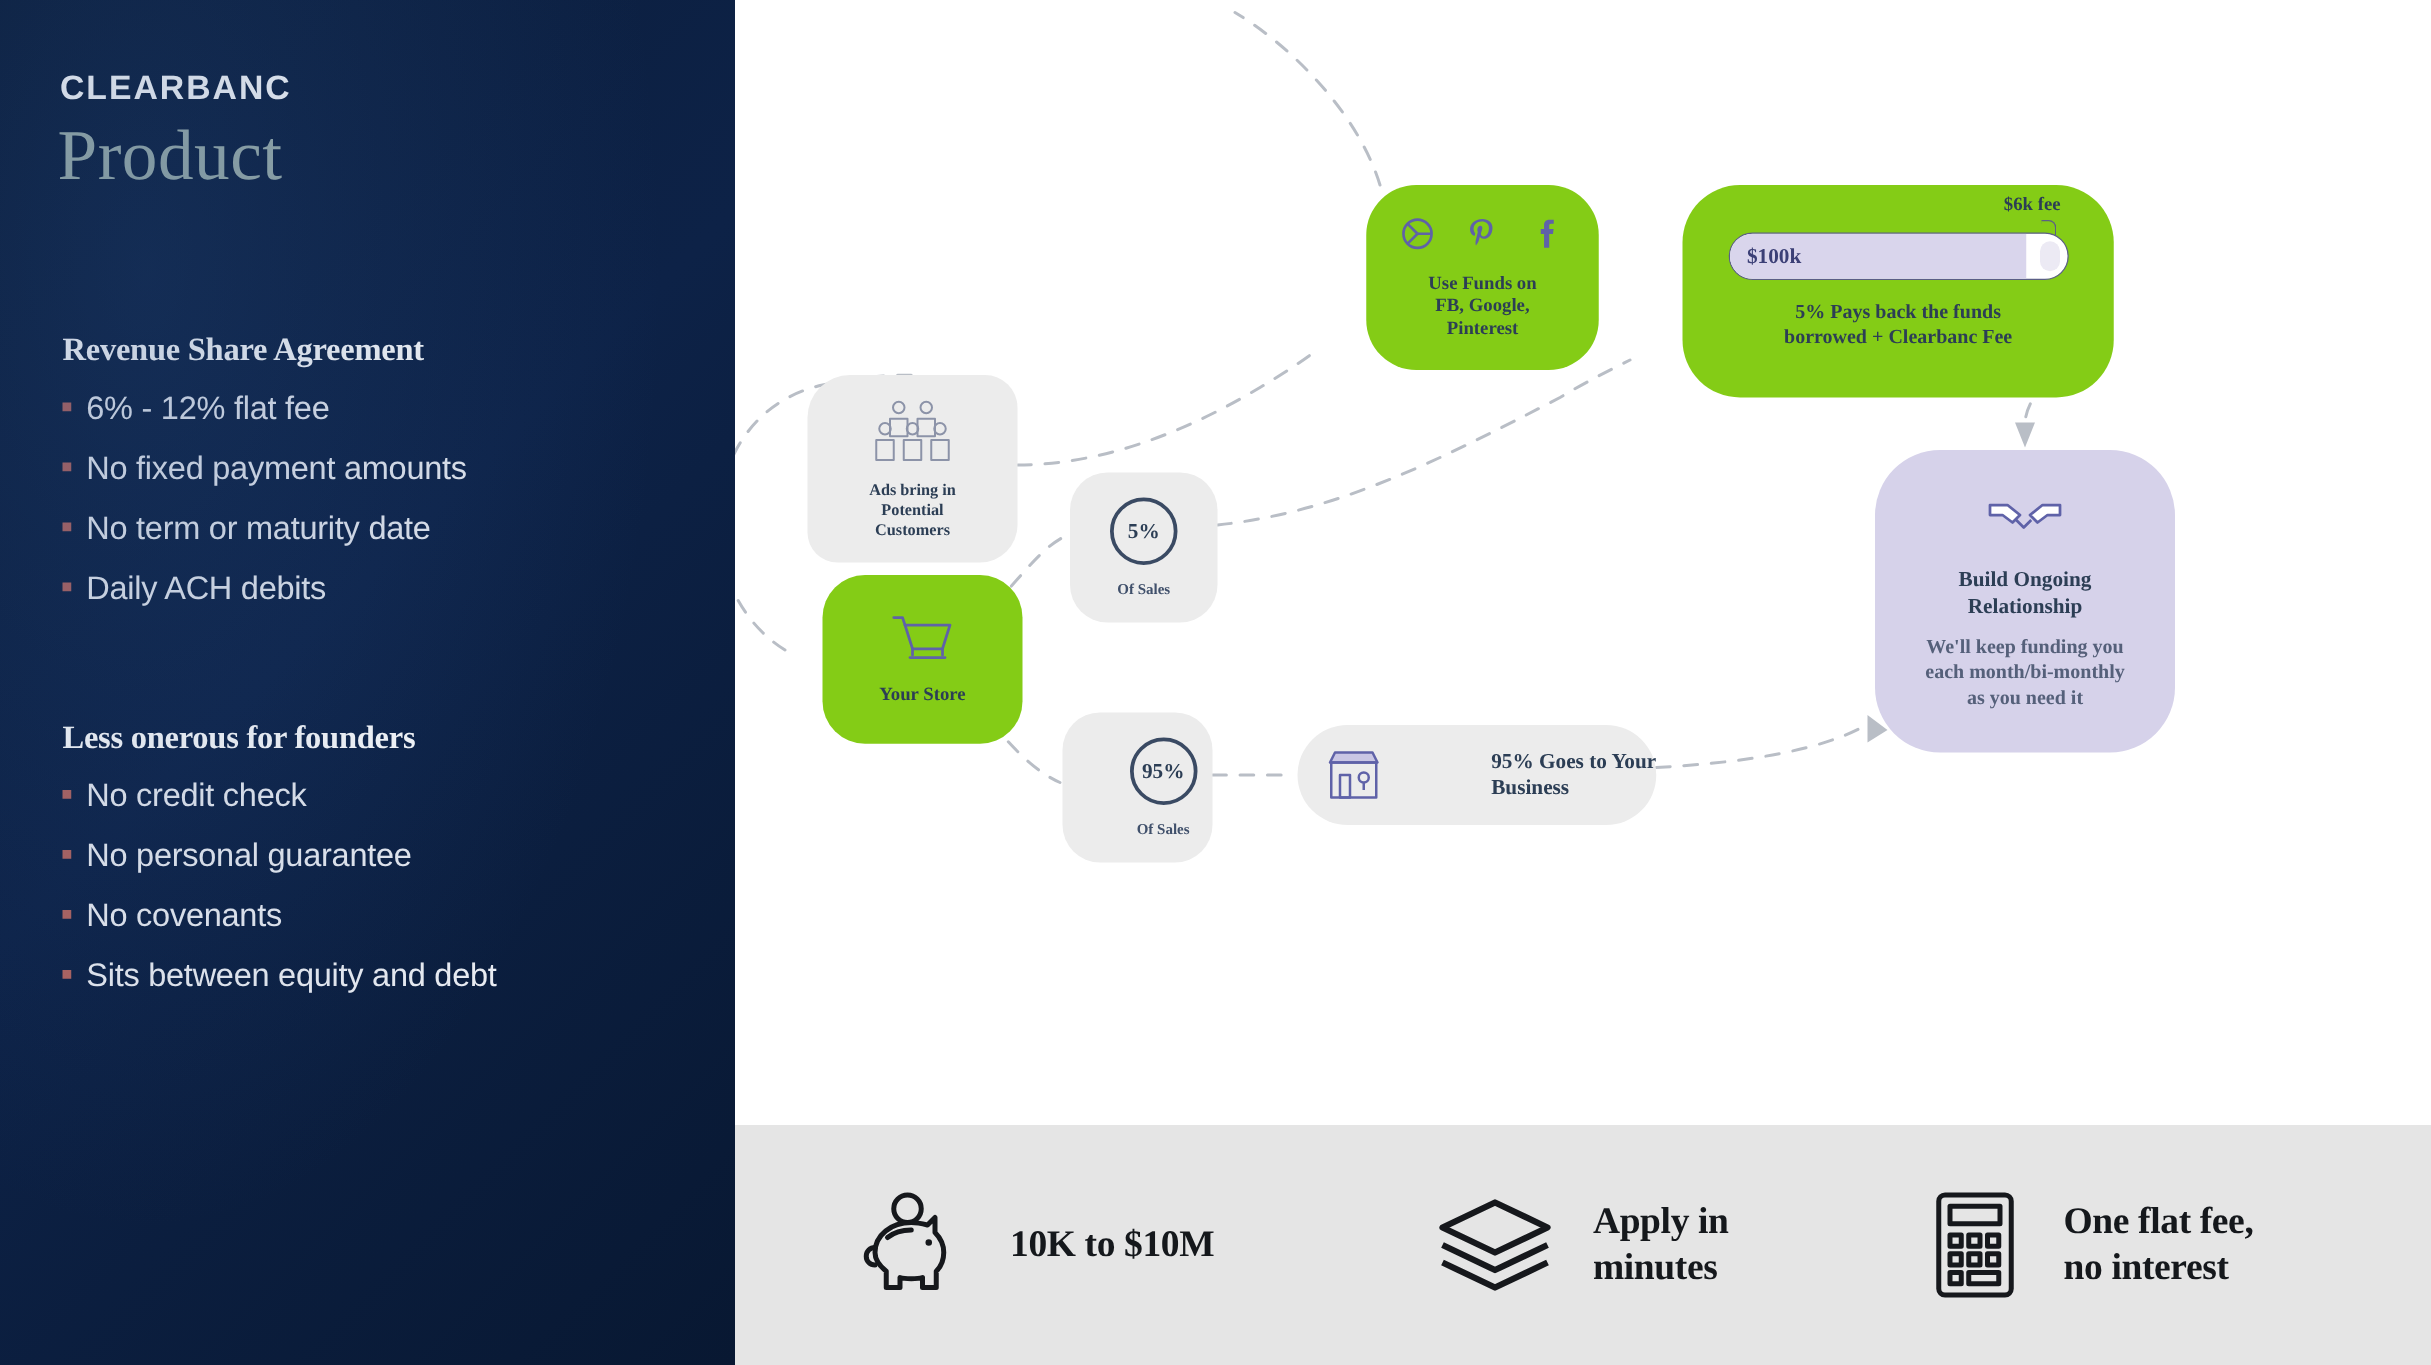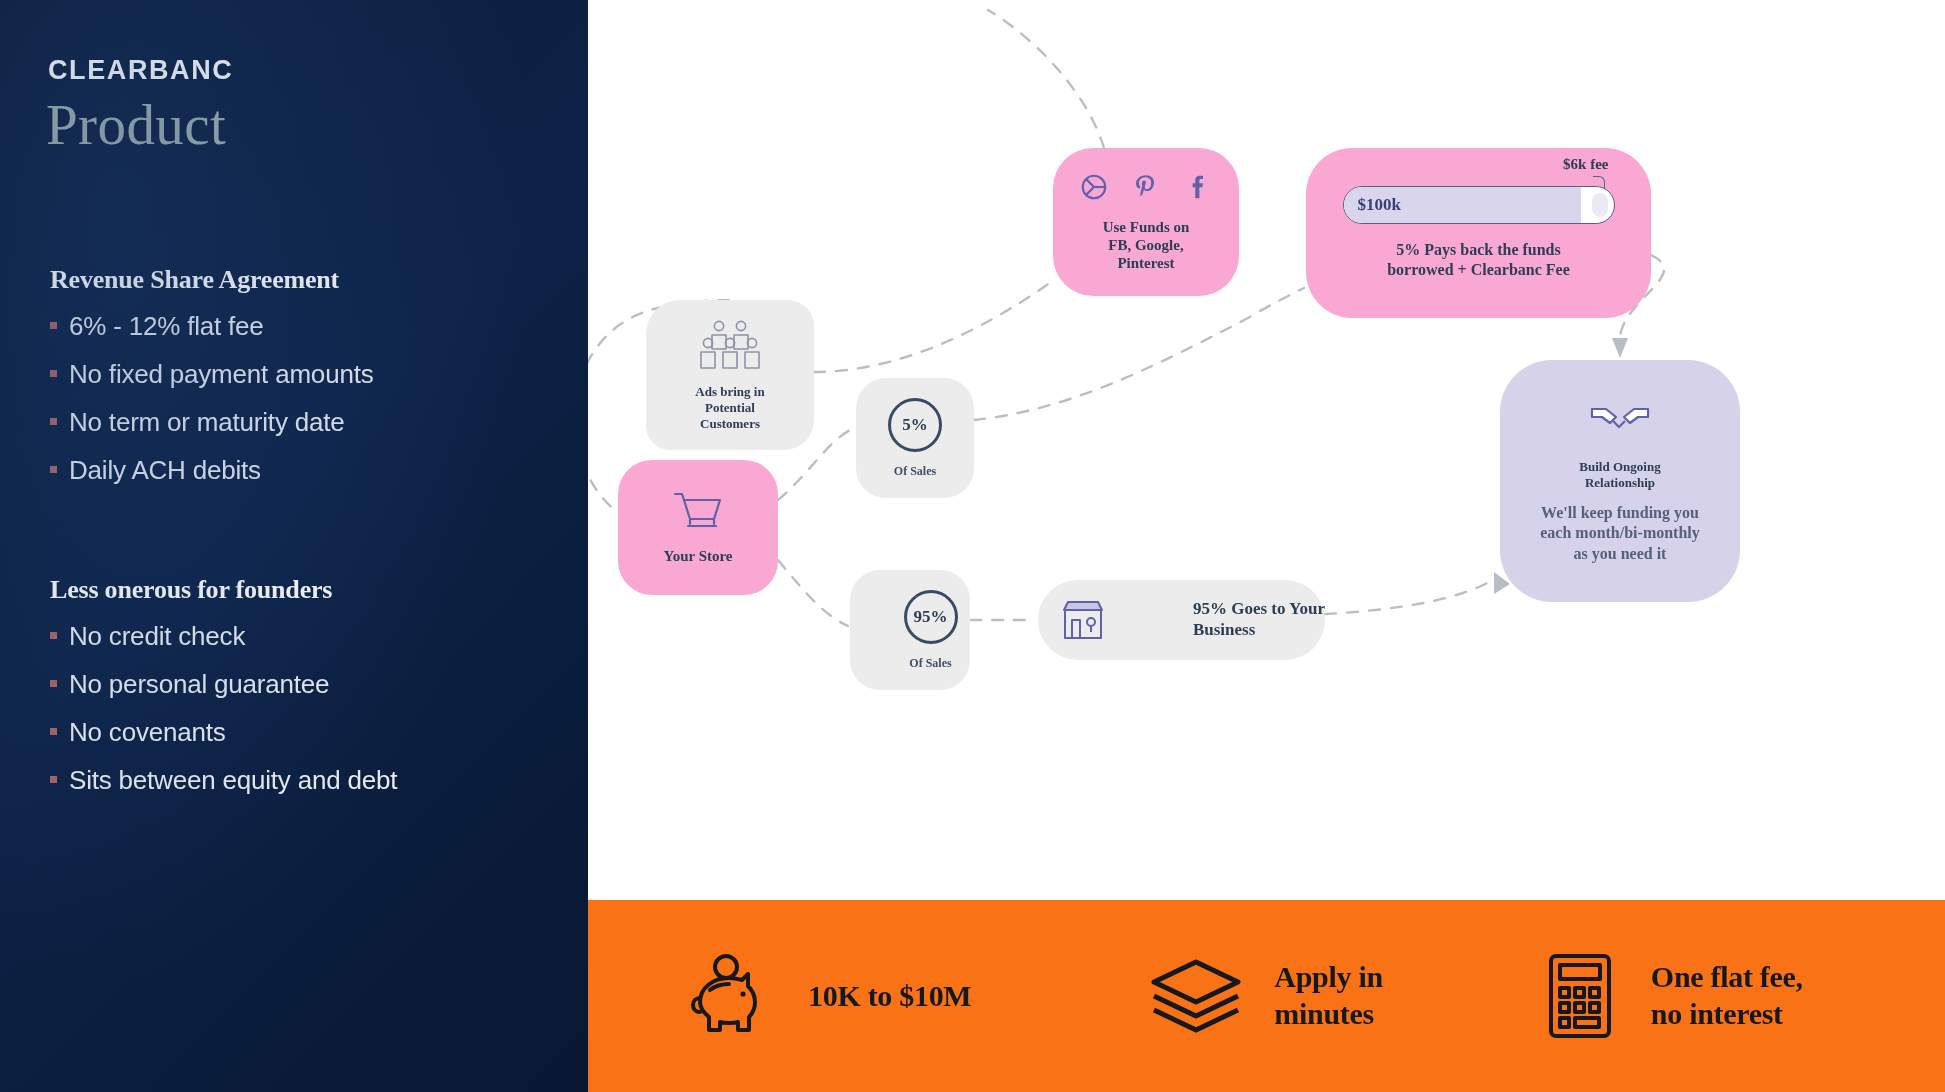--- a/index.html
+++ b/index.html
@@ -84,21 +84,21 @@
   .connectors { position: absolute; left: 0; top: 0; width: 1357px; height: 900px; }
 
   .node {
     position: absolute;
     display: flex;
     flex-direction: column;
     align-items: center;
     justify-content: center;
     text-align: center;
   }
-  .node-blue  { background: #f9a8d4; }
+  .node-blue  { background: #84cc16; margin-left: 40px; }
   .node-gray  { background: #ececec; }
   .node-lav   { background: #d6d2ea; }
 
   .node-label {
     color: #2c3e55;
     font-family: "Liberation Serif", serif;
     font-weight: 700;
     line-height: 1.22;
   }
   .node-sub {
@@ -217,21 +217,21 @@
     border-right: 1.6px solid #5b5f86;
     border-top: 1.6px solid #5b5f86;
     border-top-right-radius: 6px;
   }
 
   
   .bottom-bar {
     position: absolute;
     left: 588px; top: 900px;
     width: 1357px; height: 192px;
-    background: #f97316;
+    background: #e5e5e5;
     display: flex;
     align-items: center;
   }
   .feature {
     display: flex;
     align-items: center;
     gap: 28px;
   }
   .feature-1 { margin-left: 100px; }
   .feature-2 { margin-left: 160px; }
@@ -421,21 +421,21 @@
   </div>
 
   <div class="node node-lav" id="node-relationship">
     <svg width="62" height="48" viewBox="0 0 62 48">
       <g fill="none" stroke="#5f62a8" stroke-width="2.2" stroke-linejoin="round">
         <path d="M3 12 h14 l10 8 -6 6 -8 -6 h-10 z" fill="#ffffff"></path>
         <path d="M59 12 h-14 l-10 8 6 6 8 -6 h10 z" fill="#ffffff"></path>
         <path d="M24 24 l6 6 6 -6"></path>
       </g>
     </svg>
-    <div class="node-label" style="font-size:13px;margin-top:14px;white-space:pre-line;">Build Ongoing
+    <div class="node-label" style="font-size:17px;margin-top:14px;white-space:pre-line;">Build Ongoing
 Relationship</div>
     <div class="node-sub" style="font-size:16px;margin-top:12px;white-space:pre-line;">We'll keep funding you
 each month/bi-monthly
 as you need it</div>
   </div>
 </div>
 
 <div class="bottom-bar">
 
   <div class="feature feature-1">

